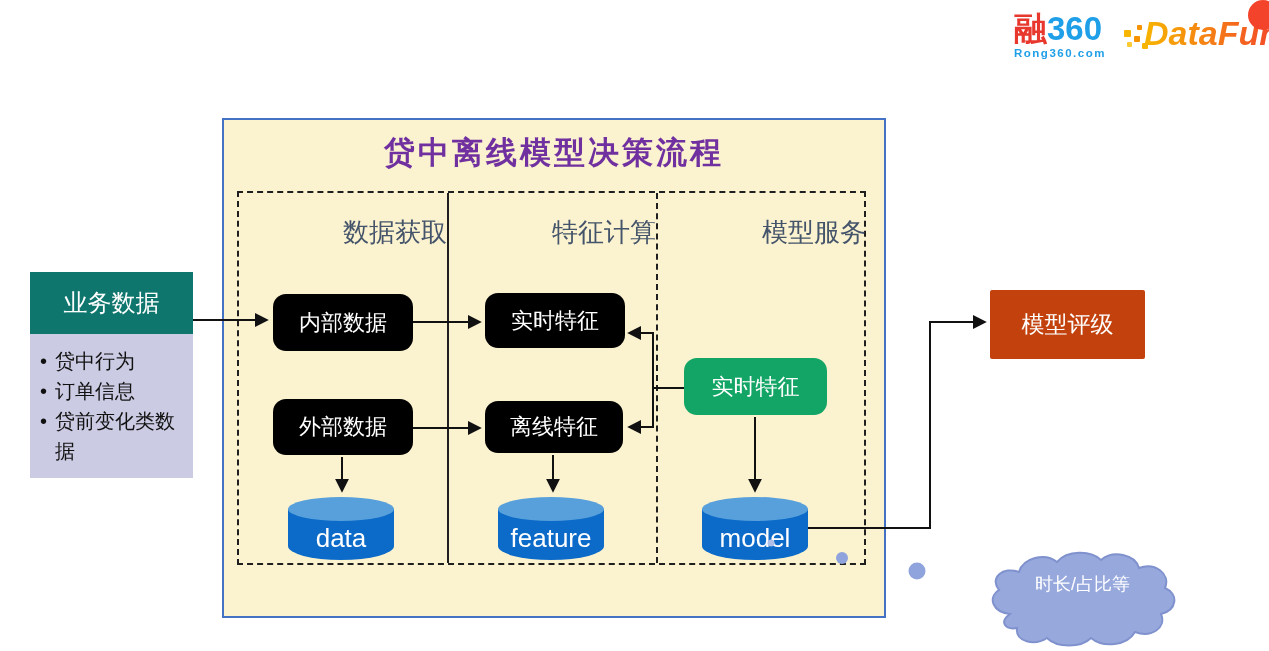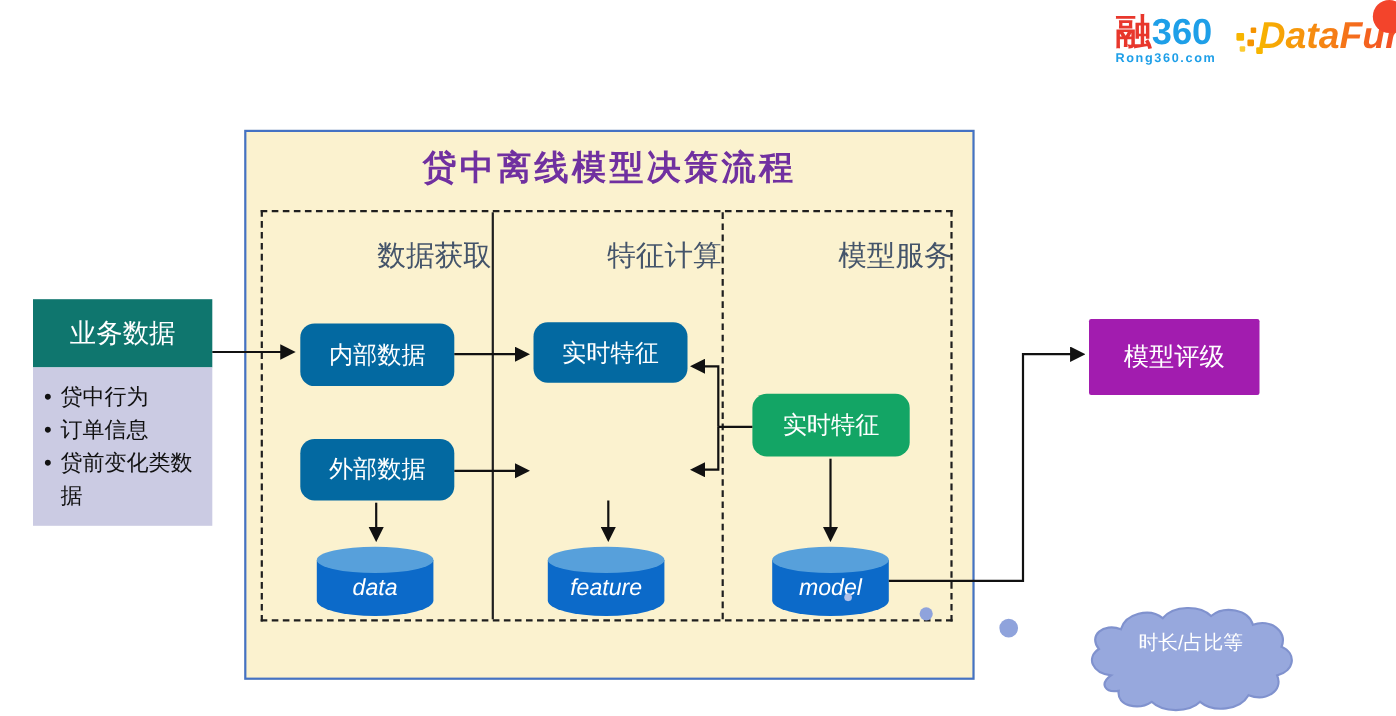--- a/index.html
+++ b/index.html
@@ -51,49 +51,49 @@
   .col-header { position:absolute; top:22px; text-align:right; font-size:26px; font-weight:500; color:#44546A; white-space:nowrap; }
   .col-h1 { left:0;     width:208px; }
   .col-h2 { left:210px; width:207px; }
   .col-h3 { left:419px; width:208px; }
 
   
   .node {
     position:absolute; display:flex; align-items:center; justify-content:center;
     color:#fff; white-space:nowrap;
   }
-  .node-blue  { background:#0369a1; border-radius:13px; font-size:22px; }
+  .node-blue  { background:#000000; border-radius:13px; font-size:22px; }
   .node-green { background:#13A565; border-radius:13px; font-size:22px; }
   .n-internal { left:273px; top:294px; width:140px; height:57px; }
   .n-external { left:273px; top:399px; width:140px; height:56px; }
   .n-realtime { left:485px; top:293px; width:140px; height:55px; }
   .n-offline  { left:485px; top:401px; width:138px; height:52px; }
   .n-scoring  { left:684px; top:358px; width:143px; height:57px; }
-  .n-rating   { left:990px; top:290px; width:155px; height:69px; background:#a21caf; border-radius:2px; font-size:23px; }
+  .n-rating   { left:990px; top:290px; width:155px; height:69px; background:#c2410c; border-radius:2px; font-size:23px; }
 
   
   .biz { position:absolute; left:30px; top:272px; width:163px; }
   .biz-head {
     height:62px; background:#0f766e; color:#fff; display:flex; align-items:center;
     justify-content:center; font-size:24px; white-space:nowrap;
   }
   .biz-body { background:#CBCBE3; padding:12px 6px 12px 10px; color:#111; font-size:20px; line-height:30px; }
   .bullet-item { display:flex; gap:8px; }
   .bullet-dot { flex:0 0 auto; }
   .bullet-text { flex:1 1 auto; }
 
   
   .cylinder { position:absolute; width:106px; height:63px; }
   .cyl-data    { left:288px; top:497px; }
   .cyl-feature { left:498px; top:497px; }
   .cyl-model   { left:702px; top:497px; }
   .cyl-body { position:absolute; left:0; top:12px; width:106px; height:51px; background:#0C6AC9;
               border-radius:0 0 53px 53px / 0 0 14px 14px; }
   .cyl-top  { position:absolute; left:0; top:0; width:106px; height:24px; background:#57A0DB; border-radius:50%; }
-  .cyl-label { position:absolute; left:0; top:26px; width:100%; text-align:center; color:#fff; font-size:21px;font-style:italic; }
+  .cyl-label { position:absolute; left:0; top:26px; width:100%; text-align:center; color:#fff; font-size:26px; }
 
   
   .overlay { position:absolute; left:0; top:0; width:1269px; height:651px; pointer-events:none; }
 
   
   .cloud-text {
     position:absolute; left:1010px; top:571px; width:145px; text-align:center;
     color:#fff; font-size:18px; line-height:27px; white-space:nowrap;
   }
 </style>
@@ -144,20 +144,21 @@
       <div class="bullet-item">
         <span class="bullet-dot">•</span>
         <span class="bullet-text">贷前变化类数据</span>
       </div>
     </div>
   </div>
 
   <div class="node node-blue n-internal">内部数据</div>
   <div class="node node-blue n-realtime">实时特征</div>
   <div class="node node-blue n-external">外部数据</div>
+  <div class="node node-blue n-offline">离线特征</div>
   <div class="node node-green n-scoring">实时特征</div>
   <div class="node n-rating">模型评级</div>
 
   <div class="cylinder cyl-data">
     <div class="cyl-body"></div>
     <div class="cyl-top"></div>
     <div class="cyl-label">data</div>
   </div>
   <div class="cylinder cyl-feature">
     <div class="cyl-body"></div>

